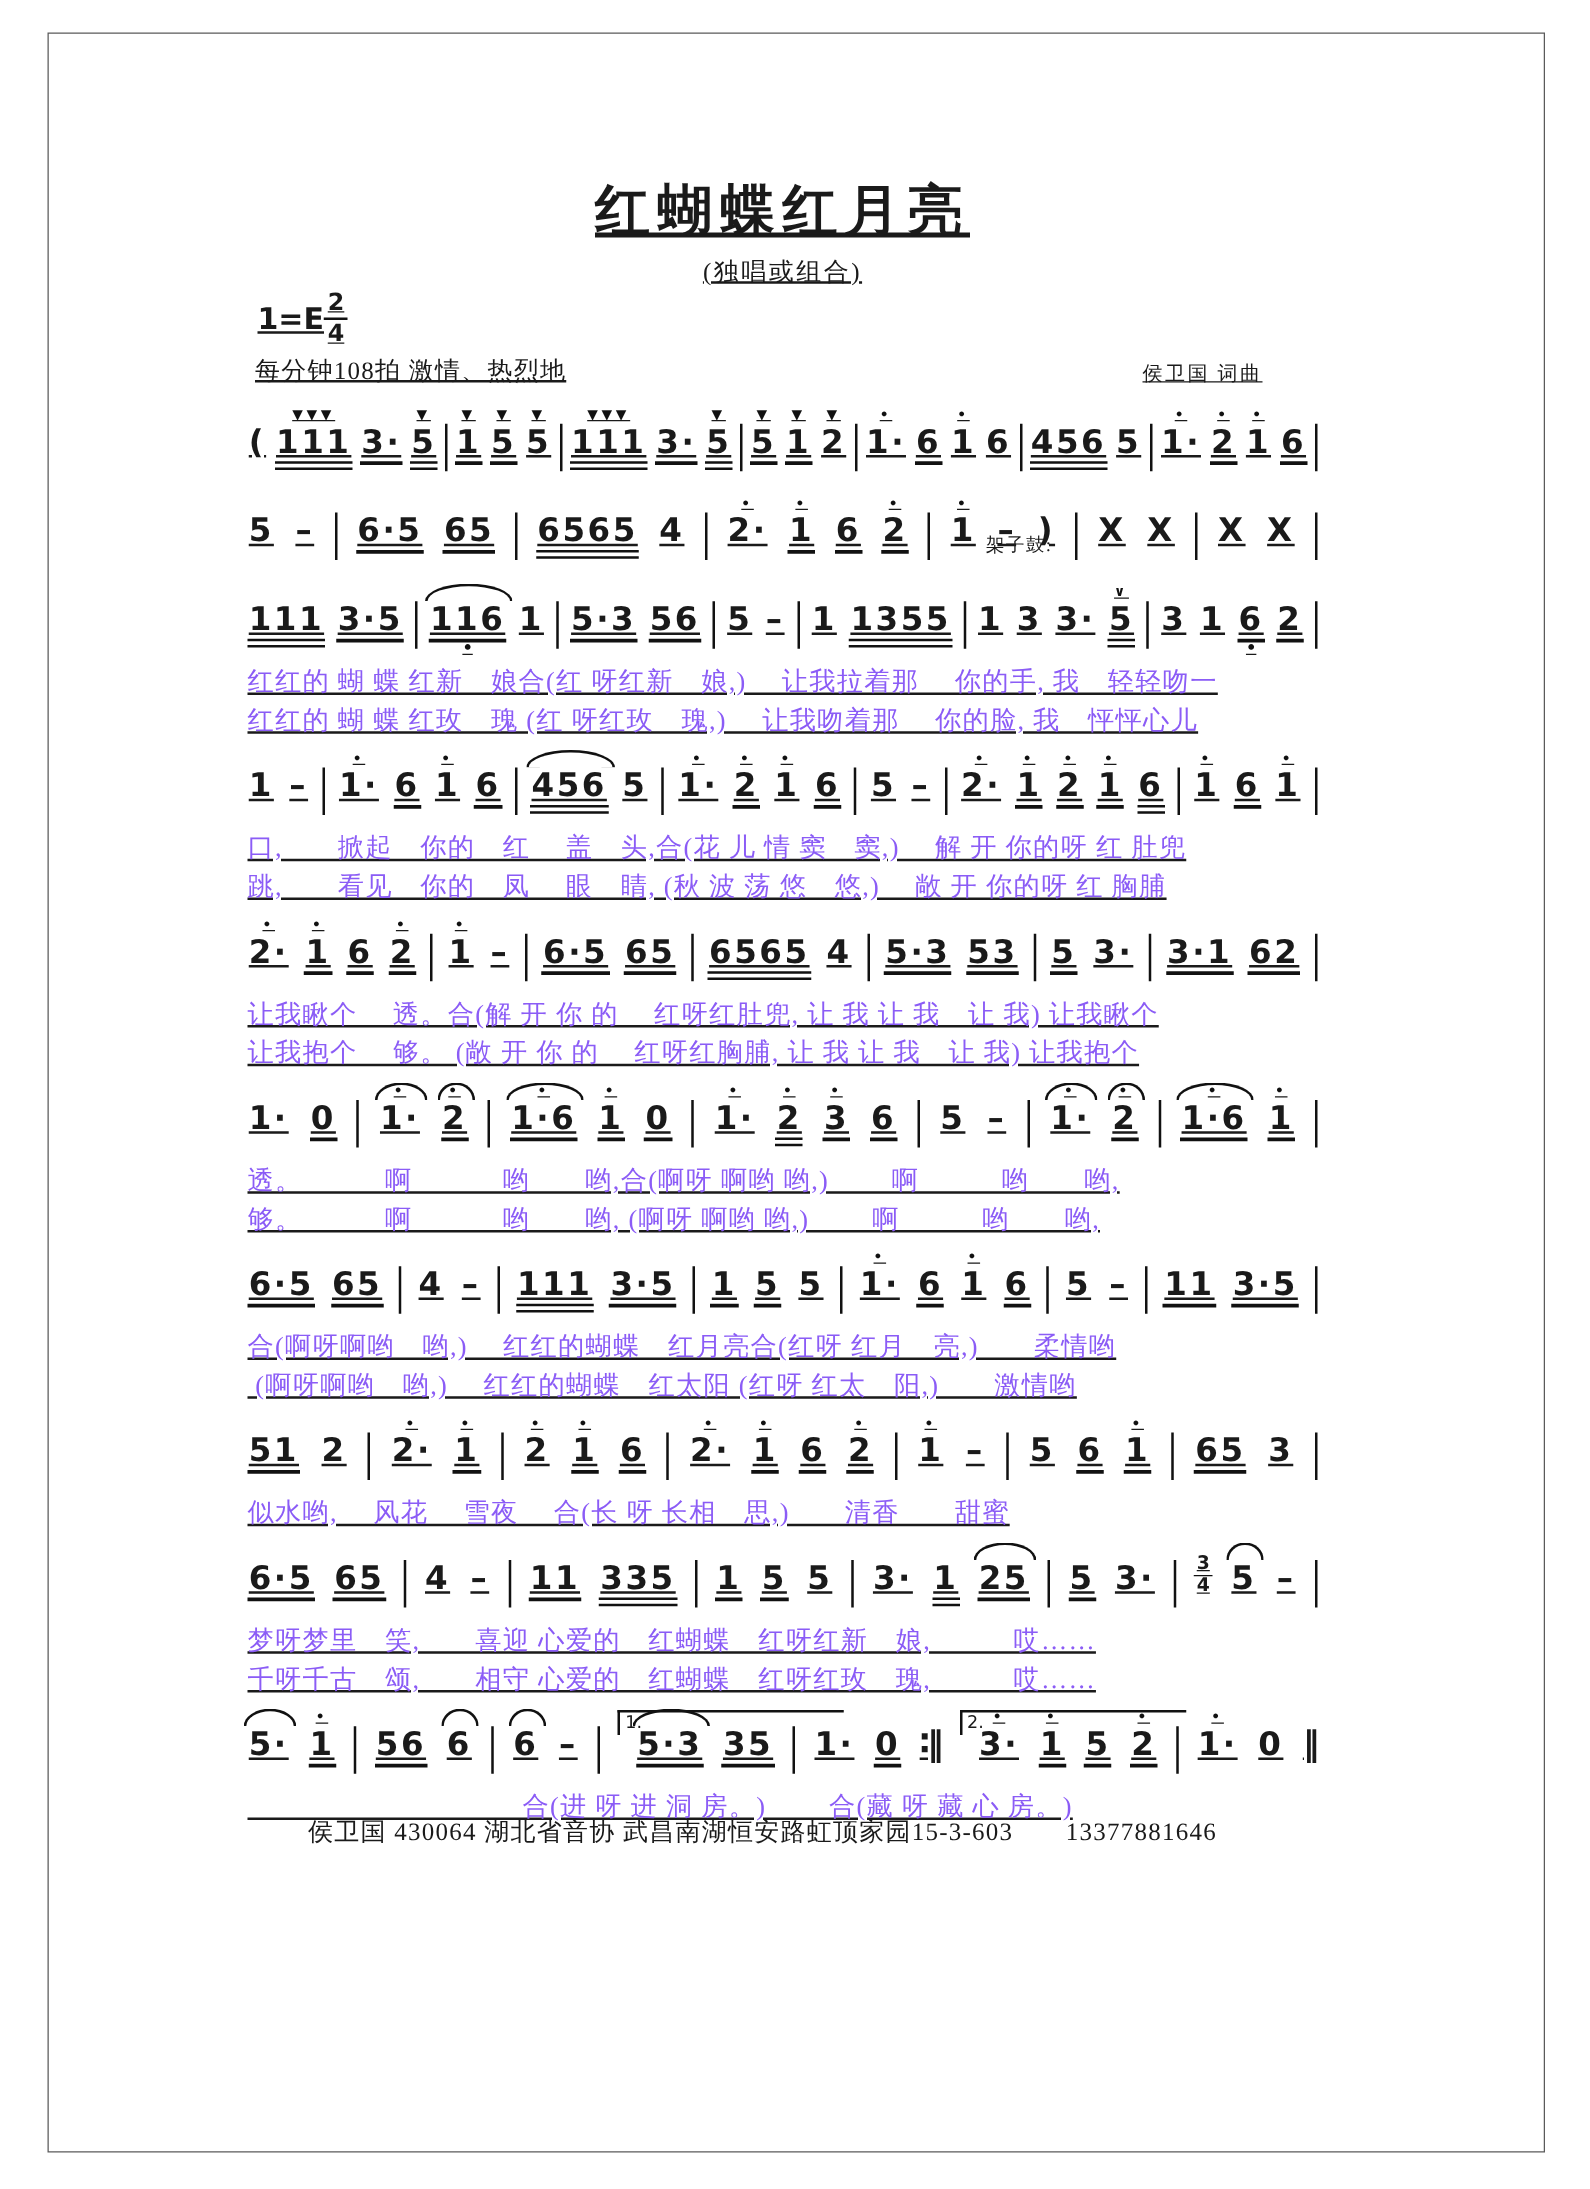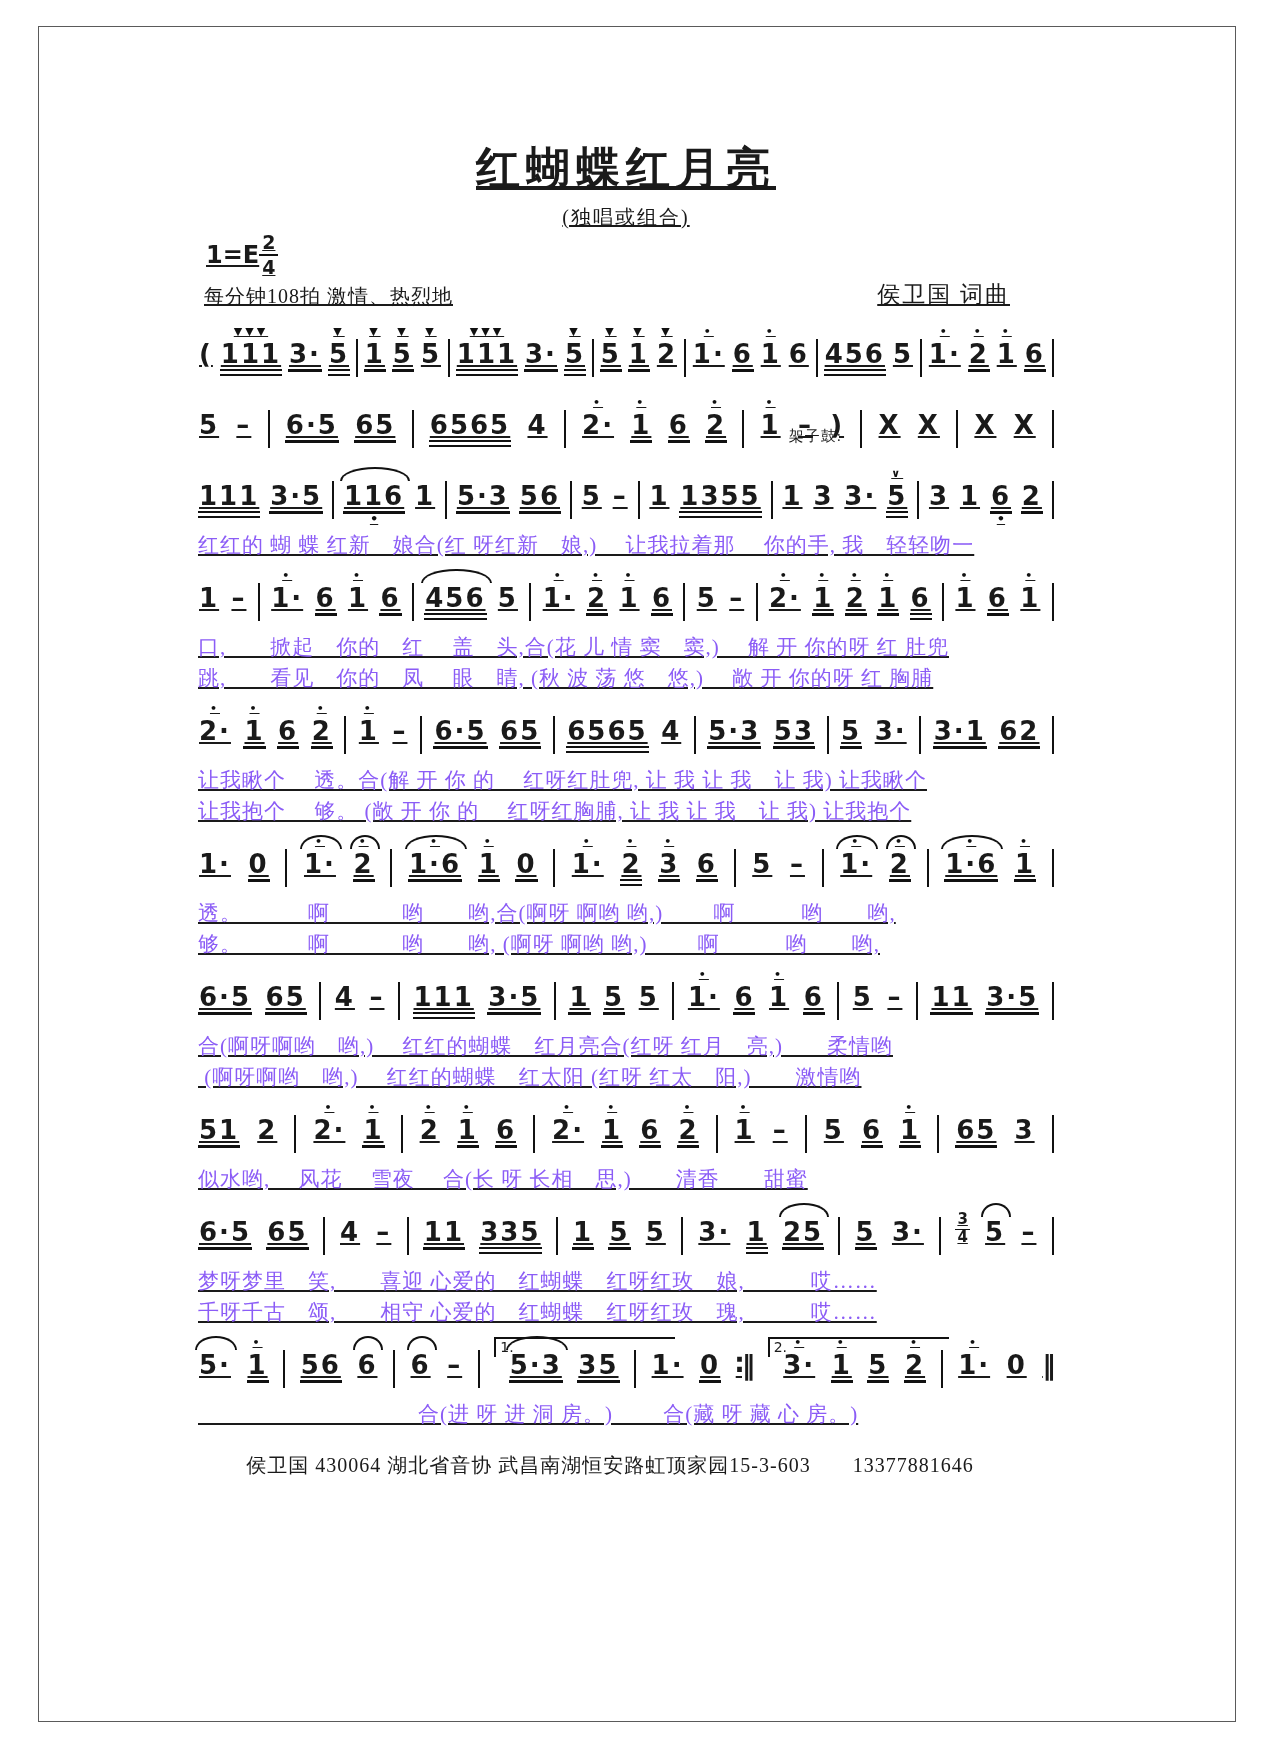--- a/index.html
+++ b/index.html
@@ -13,21 +13,21 @@
   h1.title{margin:0;text-align:center;font-size:44px;font-weight:bold;
     letter-spacing:6px;font-family:"Liberation Serif", serif;}
   .subtitle{text-align:center;font-size:20px;margin-top:6px;letter-spacing:2px;}
   .meta{display:flex;justify-content:space-between;align-items:flex-end;margin-top:2px;}
   .keyrow{display:flex;align-items:center;font-size:24px;font-weight:bold;
     font-family:"DejaVu Sans", sans-serif;margin-left:8px;}
   .frac{display:inline-flex;flex-direction:column;align-items:center;font-size:19px;line-height:1;}
   .frac .num{border-bottom:2px solid #111;padding:0 3px 2px;}
   .frac .den{padding-top:2px;}
   .tempo{font-size:20px;margin:6px 0 0 6px;letter-spacing:1px;}
-  .credit{font-size:23px;margin:12px 44px 0 0;letter-spacing:2px;}
+  .credit{font-size:16px;margin:12px 44px 0 0;letter-spacing:2px;}
   
   #systems{margin-top:14px;}
   .system{position:relative;margin-bottom:7px;}
   .anno{position:absolute;font-size:15px;top:-12px;letter-spacing:1px;margin-top:44px;}
   .mline{display:flex;justify-content:space-between;align-items:flex-start;
     width:100%;min-height:64px;font-family:"DejaVu Sans", sans-serif;
     font-weight:bold;font-size:26px;overflow:visible;}
   .tok{display:inline-flex;flex-direction:column;align-items:center;position:relative;}
   .tok .top{height:15px;font-size:11px;line-height:15px;letter-spacing:3px;color:#111;}
   .tok .txt{line-height:30px;letter-spacing:2px;padding:0 1px;}
@@ -390,20 +390,21 @@
             <span class="bot">•</span>
           </span>
           <span class="tok">
             <span class="top"></span>
             <span class="txt u1">2</span>
             <span class="bot"></span>
           </span>
           <span class="barline"></span>
         </div>
         <div class="lyric">红红的 蝴 蝶 红新　娘合(红 呀红新　娘,)　 让我拉着那　 你的手, 我　轻轻吻一</div>
+        <div class="lyric">红红的 蝴 蝶 红玫　瑰 (红 呀红玫　瑰,)　 让我吻着那　 你的脸, 我　怦怦心儿</div>
       </div>
       <div class="system">
         <div class="mline">
           <span class="tok">
             <span class="top"></span>
             <span class="txt">1</span>
             <span class="bot"></span>
           </span>
           <span class="tok">
             <span class="top"></span>
@@ -999,21 +1000,21 @@
             <span class="txt">5</span>
             <span class="bot"></span>
           </span>
           <span class="tok">
             <span class="top"></span>
             <span class="txt">–</span>
             <span class="bot"></span>
           </span>
           <span class="barline"></span>
         </div>
-        <div class="lyric">梦呀梦里　笑,　　喜迎 心爱的　红蝴蝶　红呀红玫　娘,　　　哎……</div>
+        <div class="lyric">梦呀梦里　笑,　　喜迎 心爱的　红蝴蝶　红呀红新　娘,　　　哎……</div>
         <div class="lyric">千呀千古　颂,　　相守 心爱的　红蝴蝶　红呀红玫　瑰,　　　哎……</div>
       </div>
       <div class="system">
         <div class="mline">
           <span class="tok slur">
             <span class="top"></span>
             <span class="txt">5·</span>
             <span class="bot"></span>
           </span>
           <span class="tok">

